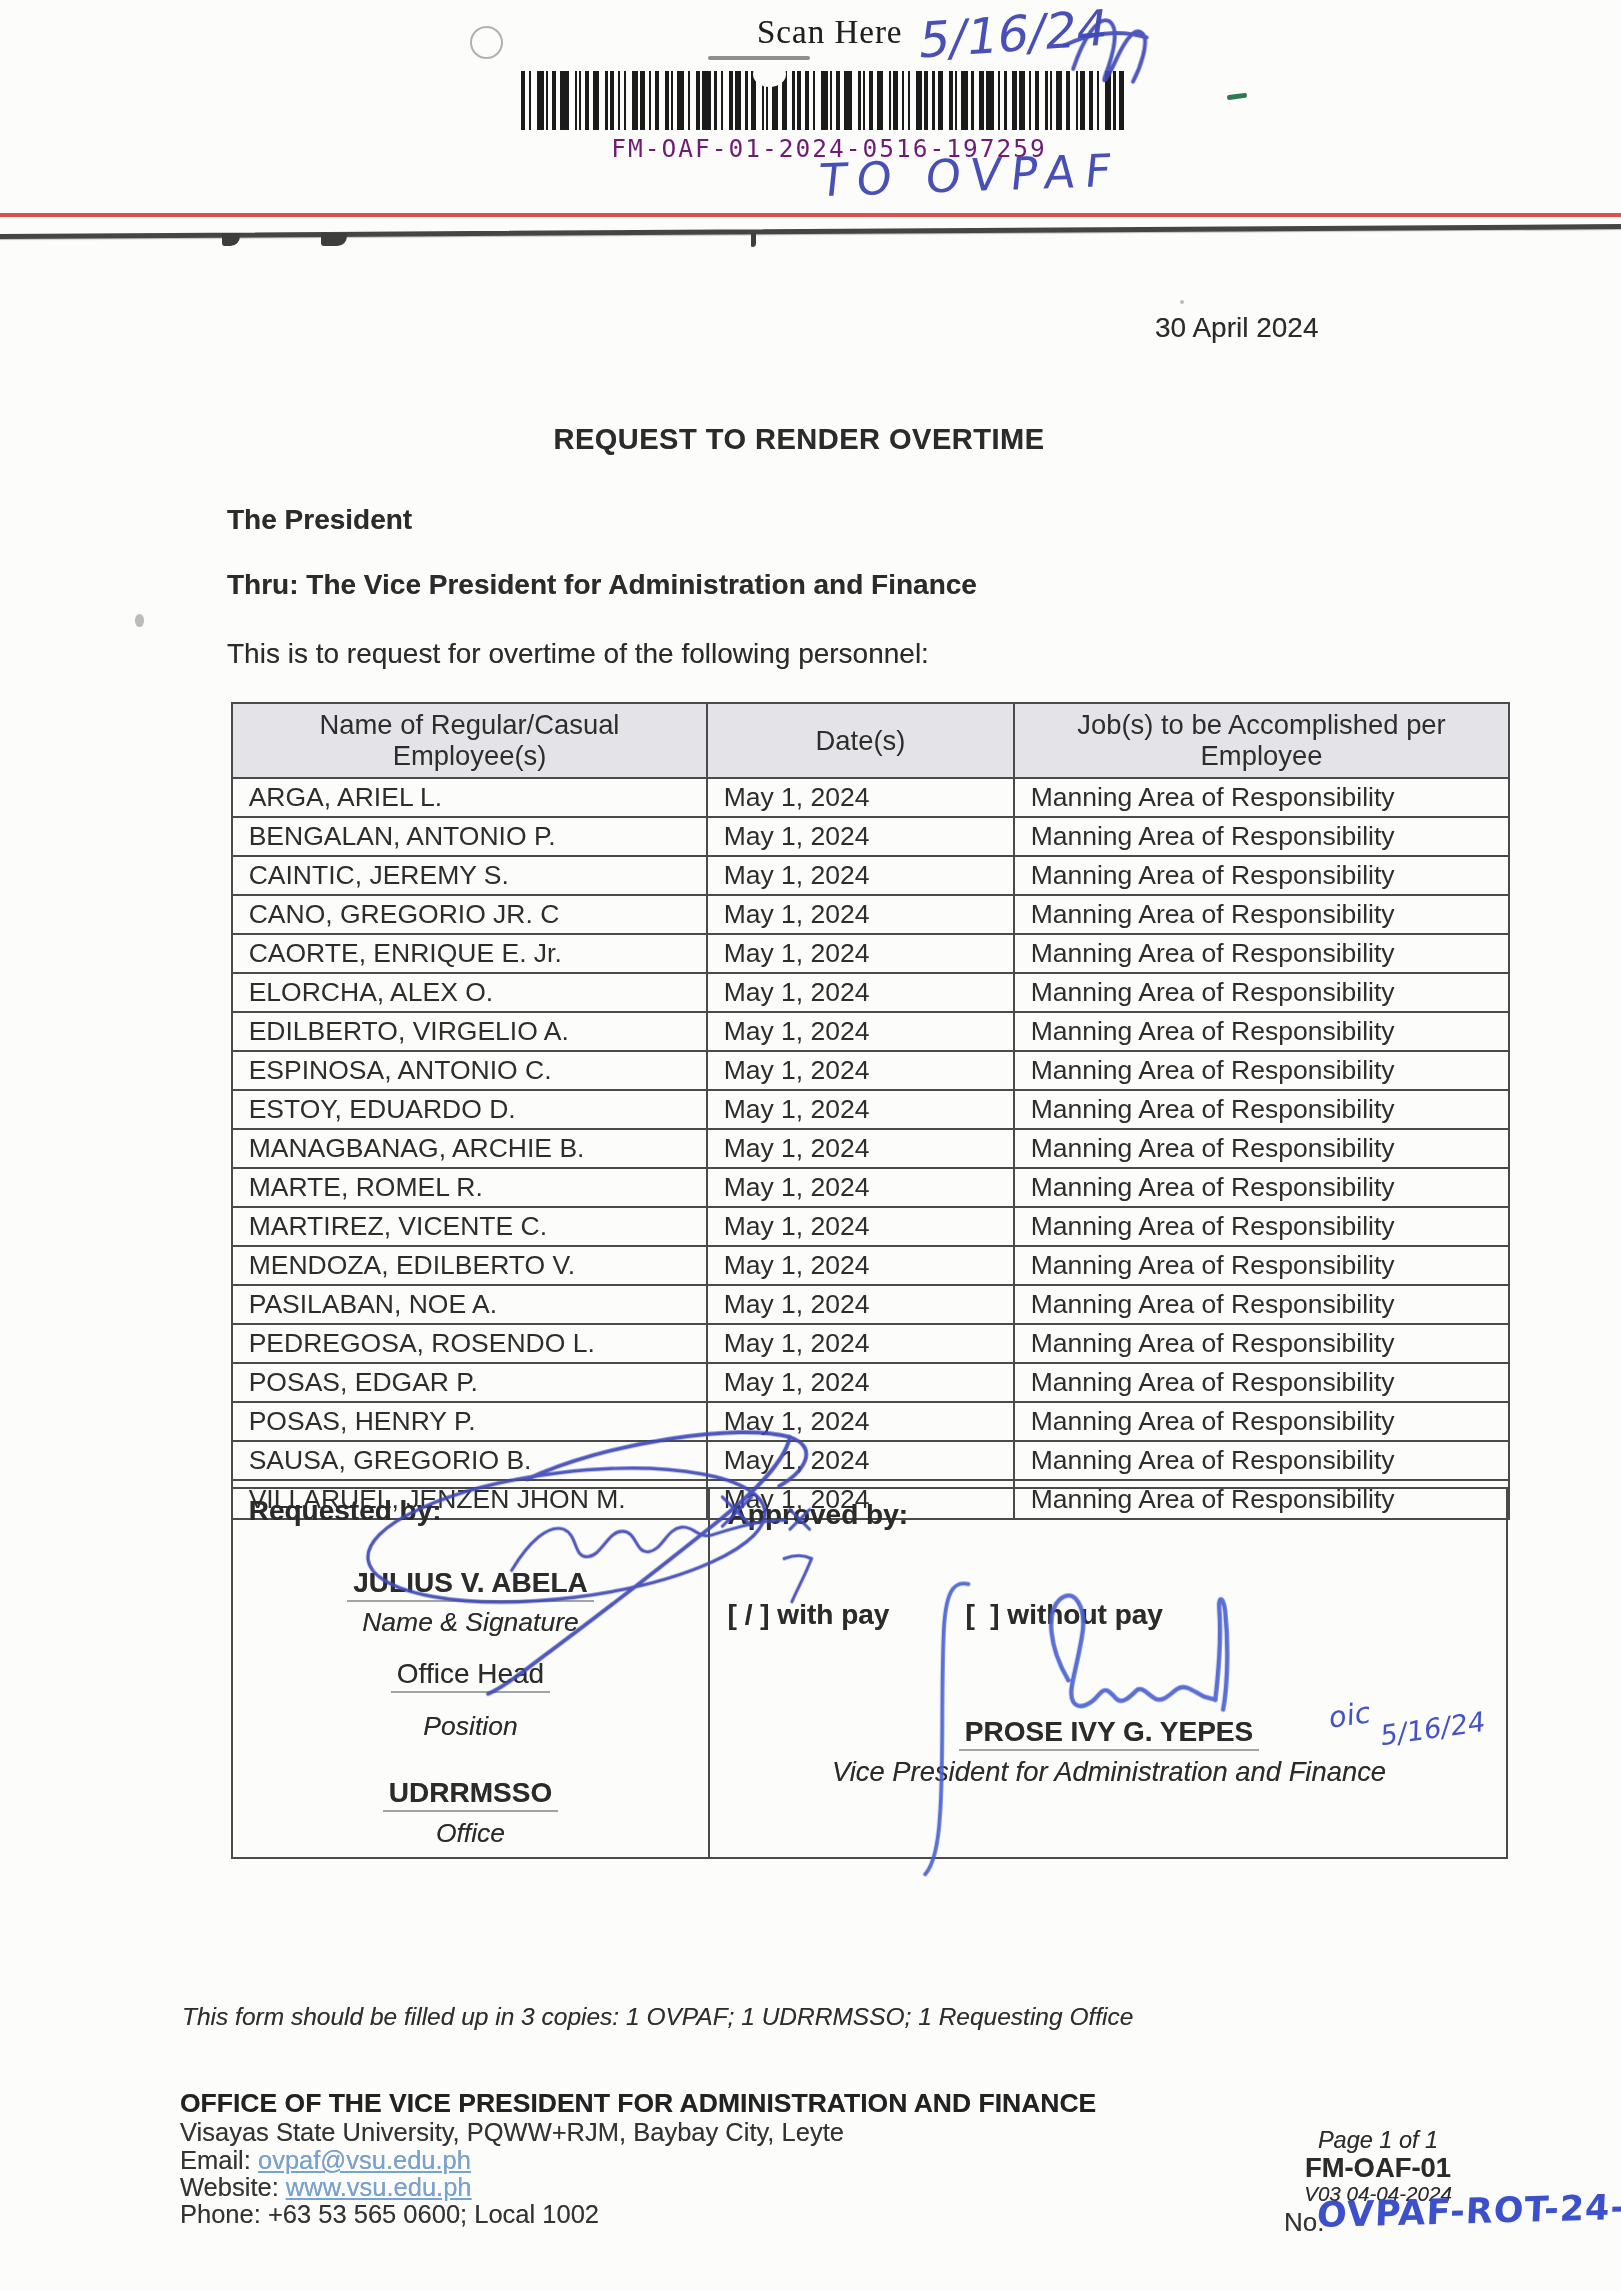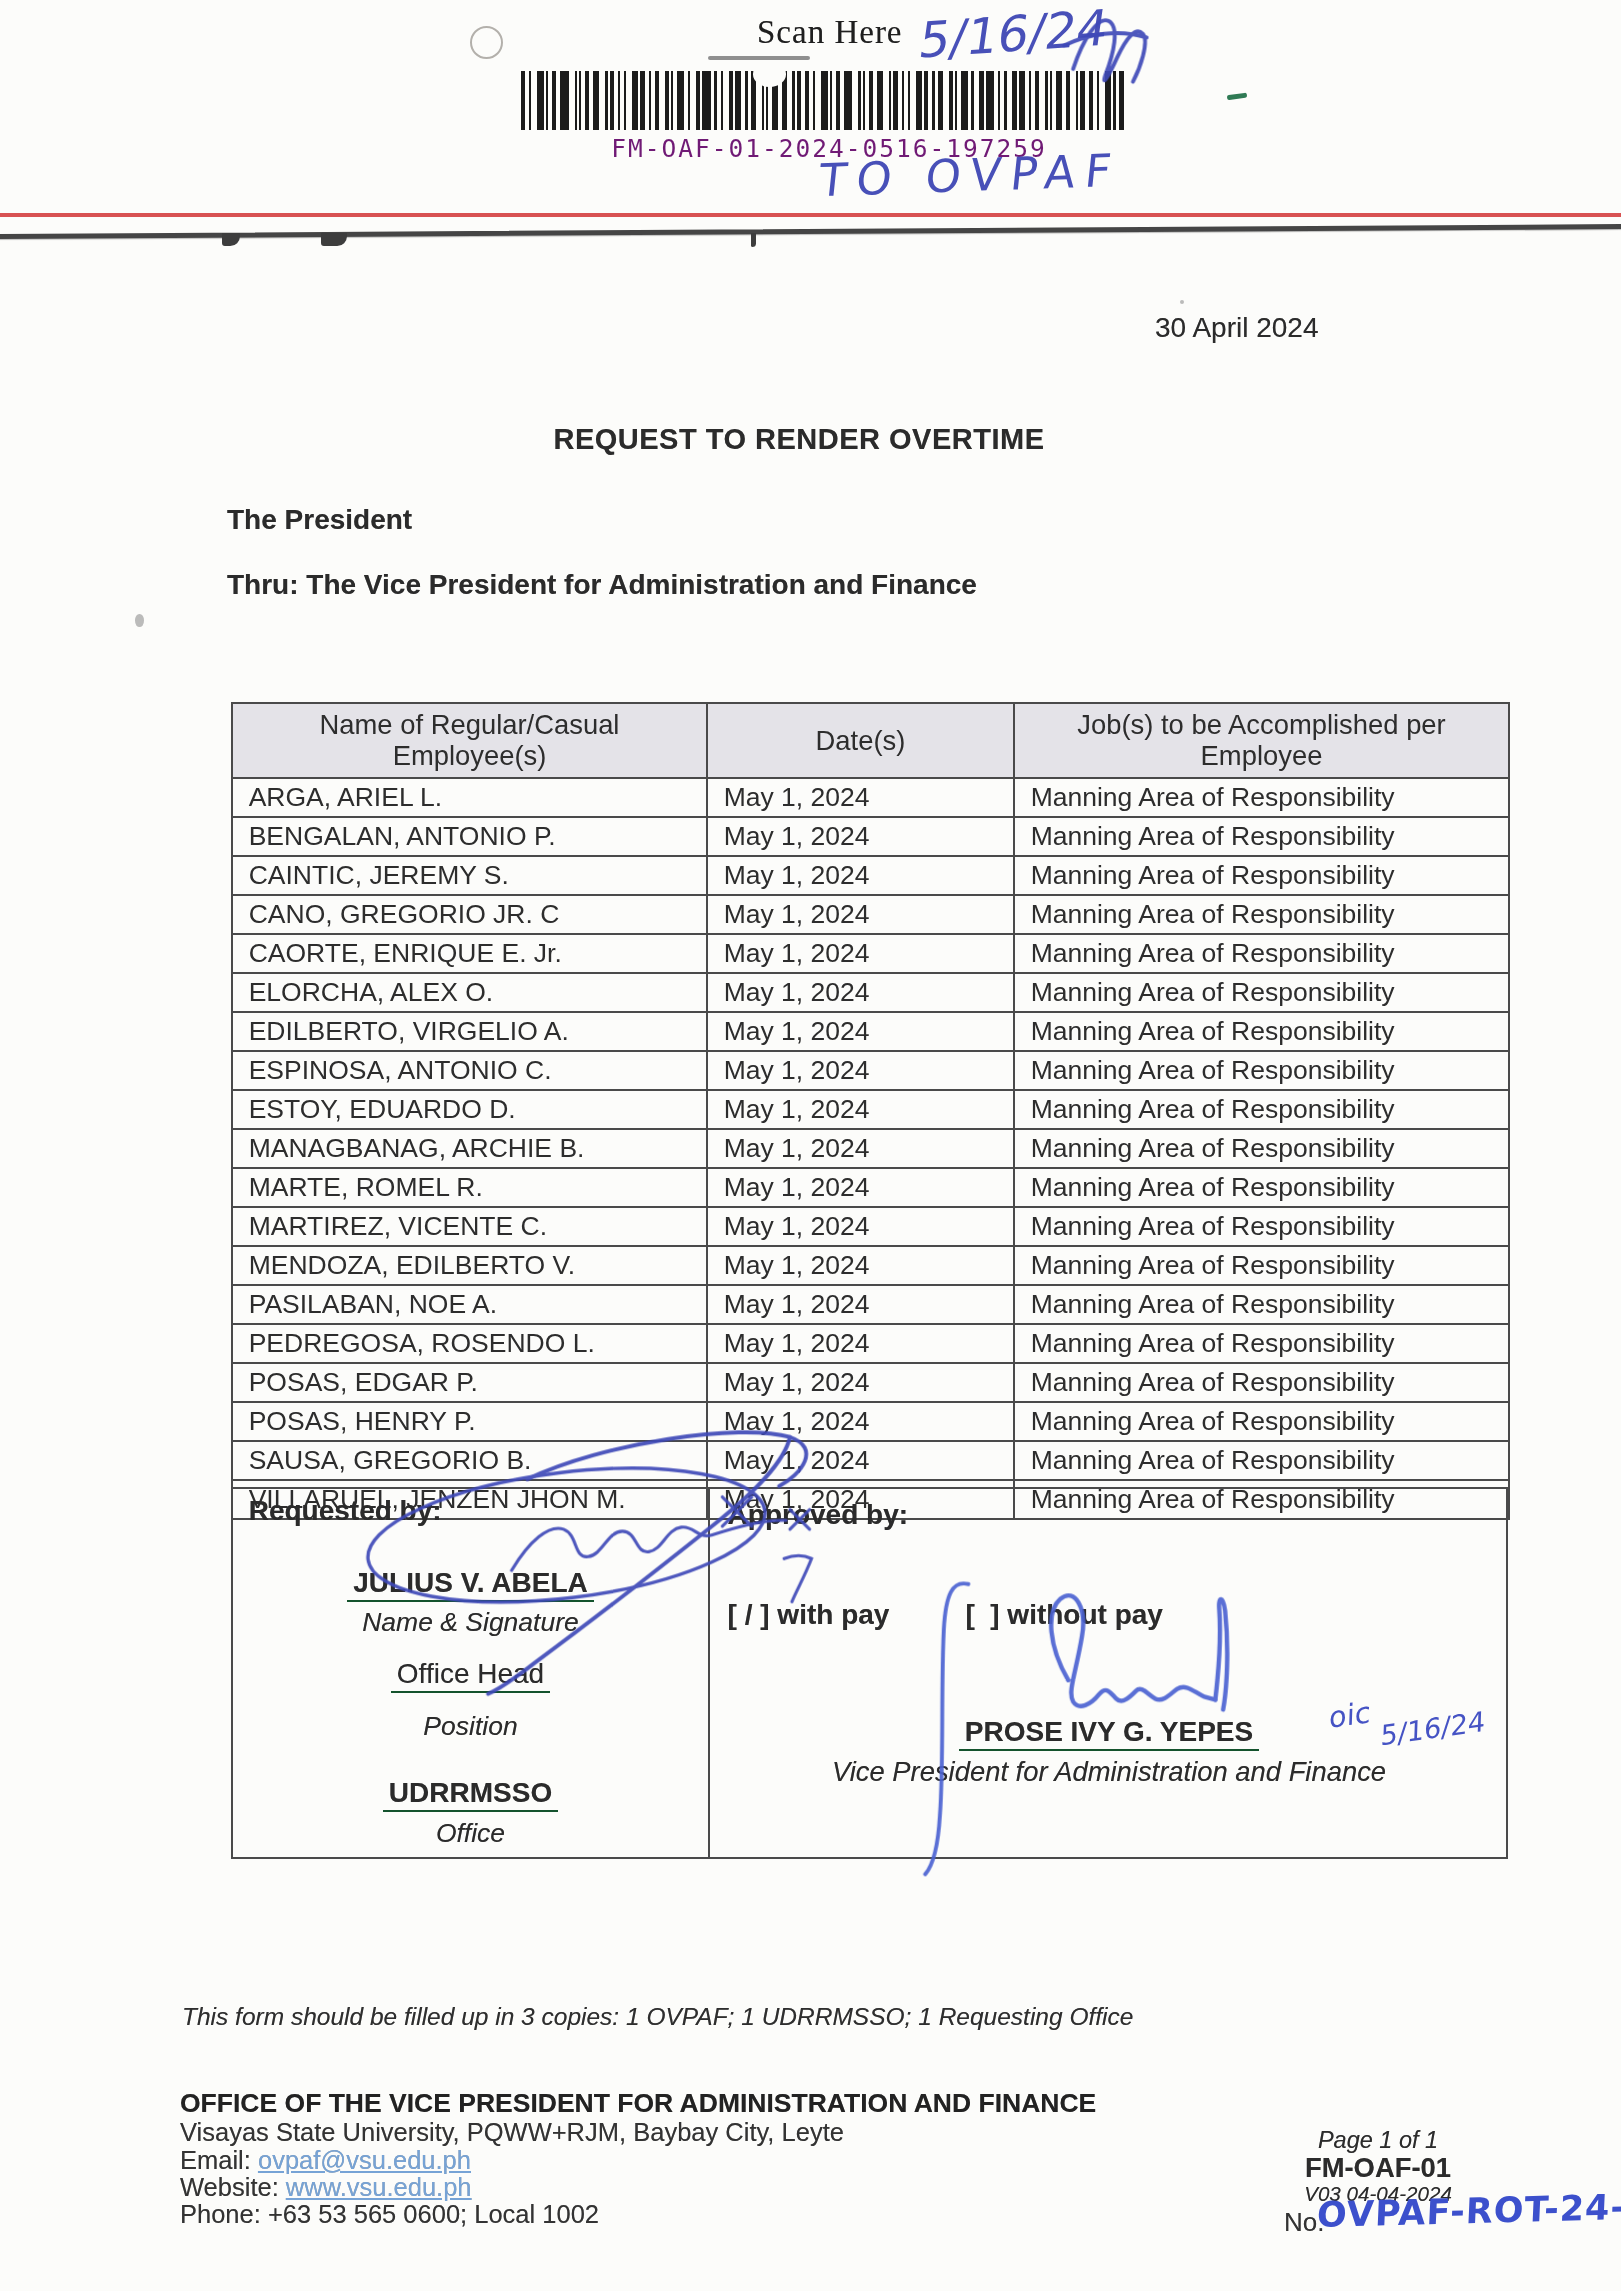--- a/index.html
+++ b/index.html
@@ -39,21 +39,21 @@
   table.ot th,table.ot td{border:2px solid #4a4a4a;overflow:hidden;}
   table.ot th{background:#e4e3e8;font-weight:normal;font-size:27.4px;height:73px;text-align:center;
               vertical-align:middle;padding:0;}
   table.ot th .hwrap{display:inline-block;white-space:normal;line-height:1.15;}
   table.ot td{height:37px;padding:0 0 0 15.7px;vertical-align:middle;line-height:1;}
   
   .sig-box{position:absolute;left:231px;top:1487px;width:1277px;height:372px;
            border:2px solid #4a4a4a;box-sizing:border-box;}
   .sig-divider{position:absolute;left:475px;top:0;bottom:0;width:2px;background:#4a4a4a;}
   .sig-box .cell-label{font-size:28px;font-weight:bold;}
-  .underlined{border-bottom:2px solid #14532d;padding:0 5.9px 2px 5.9px;}
+  .underlined{border-bottom:2px solid #a3a3a3;padding:0 5.9px 2px 5.9px;}
   .centered{left:0;width:100%;text-align:center;}
   .sig-left{position:absolute;left:0;top:0;width:475px;height:100%;}
   .sig-right{position:absolute;left:477px;top:0;width:798px;height:100%;}
   .payline{display:flex;gap:76px;font-weight:bold;font-size:28px;white-space:pre;}
   .ink{position:absolute;left:0;top:0;width:1621px;height:2292px;pointer-events:none;}
   
   .foot-note{font-size:24.5px;font-style:italic;color:#2e2e2e;}
   .foot-office{font-size:26.5px;font-weight:bold;color:#222;}
   .foot-line{font-size:25.5px;color:#333;}
   .link{color:#76a3d6;text-decoration:underline;}
@@ -162,20 +162,21 @@
   <div class="bump" style="left:222px;top:233px;width:17.6px;height:12.7px;"></div>
   <div class="bump" style="left:321px;top:233px;width:25.5px;height:12.7px;"></div>
   <div class="bump" style="left:751px;top:233px;width:4.9px;height:13.7px;"></div>
   <div class="fleck" style="left:135px;top:614px;width:8.8px;height:12.7px;"></div>
   <div class="fleck" style="left:1180px;top:300px;width:3.9px;height:3.9px;"></div>
 
   <div class="abs fs29 soft" style="left:1155px;top:312px;">30 April 2024</div>
   <div class="abs title soft" style="left:392px;top:423px;width:814px;">REQUEST TO RENDER OVERTIME</div>
   <div class="abs fs29 b soft" style="left:227px;top:504px;">The President</div>
   <div class="abs fs29 b soft" style="left:227px;top:569px;">Thru: The Vice President for Administration and Finance</div>
+  <div class="abs fs29 soft" style="left:227px;top:638px;">This is to request for overtime of the following personnel:</div>
 
   <table class="ot abs" style="left:231px;top:702px;">
     <colgroup>
         <col style="width:475px">
         <col style="width:307px">
         <col style="width:495px">
       </colgroup>
     <thead>
       <tr>
         <th><div class="hwrap" style="width:323px">Name of Regular/Casual Employee(s)</div></th>

